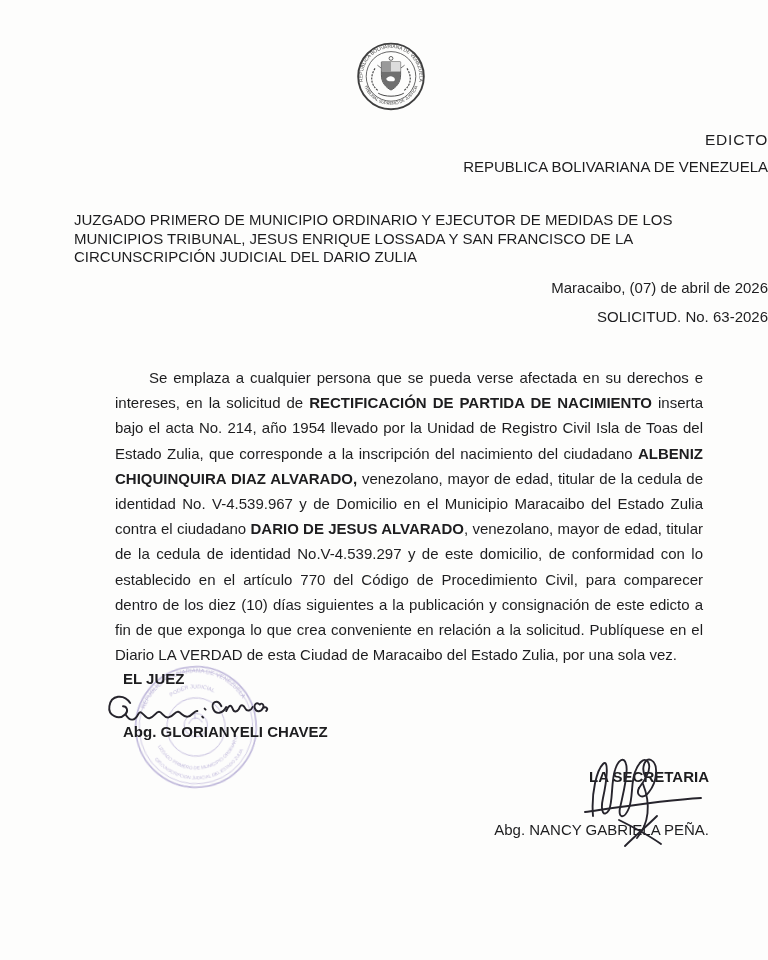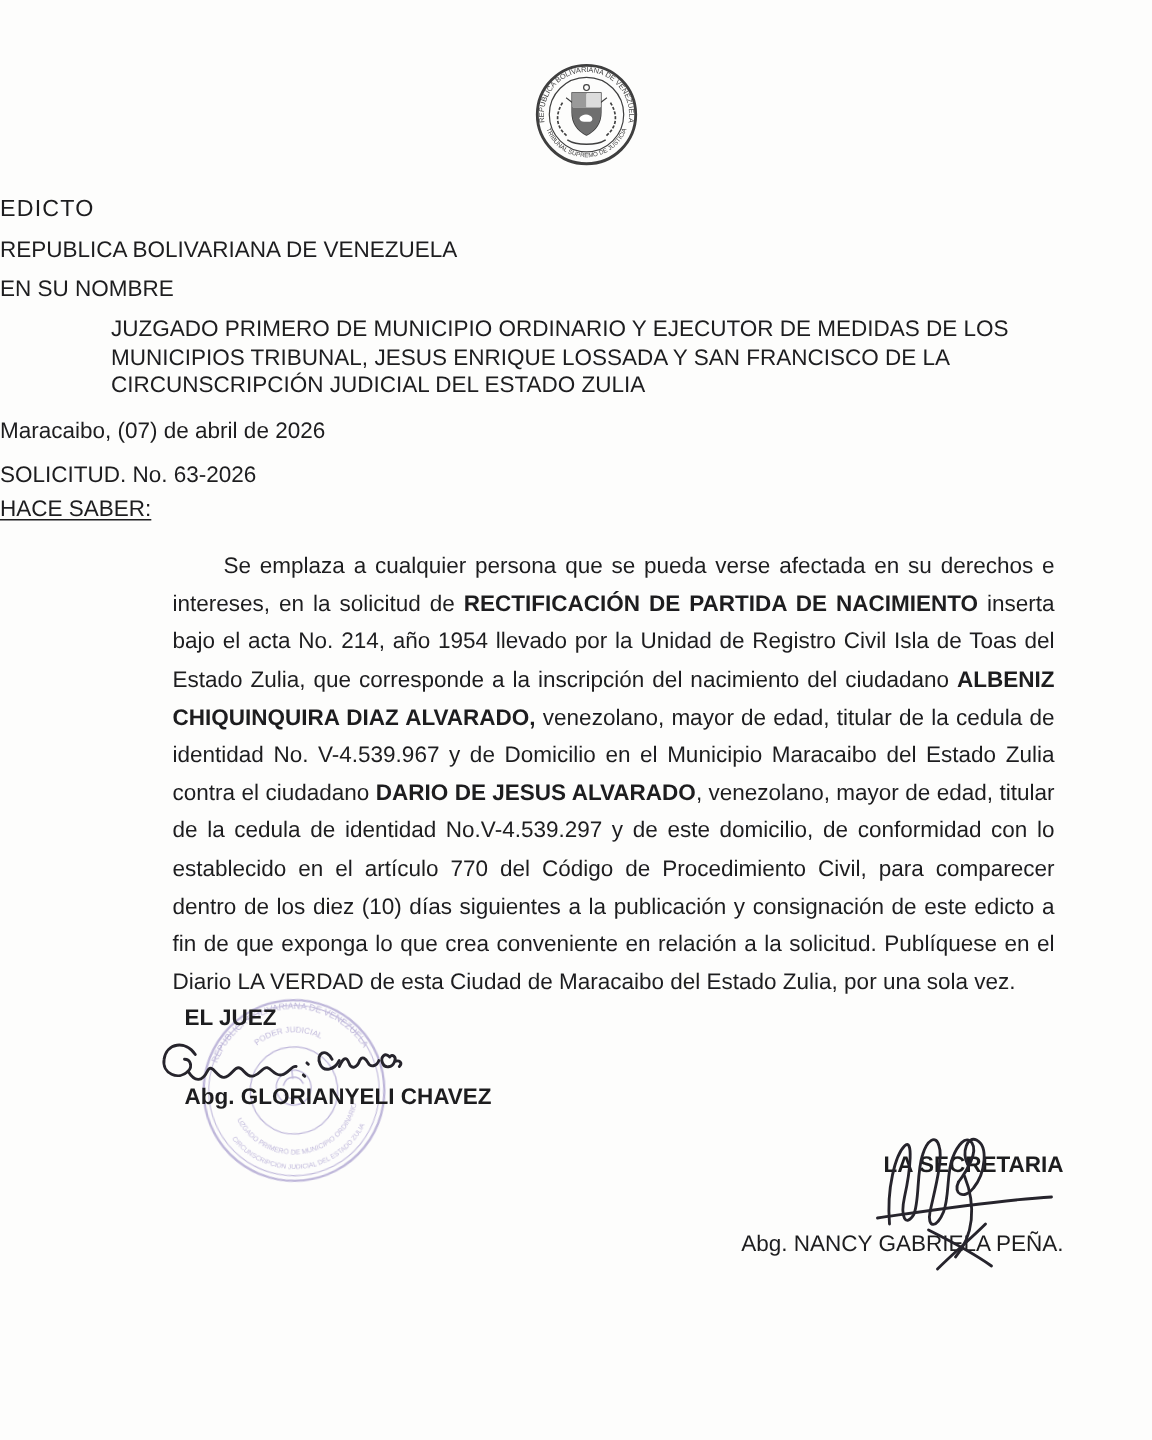--- a/index.html
+++ b/index.html
@@ -4,21 +4,21 @@
 <style>
   html,body { margin:0; padding:0; background:#ffffff; }
   .page {
     position:relative; width:768px; height:960px; margin:0 auto;
     background: var(--paper, #fdfdfc);
     font-family:"Liberation Sans", sans-serif;
     color: var(--ink, #1d1d1f);
     overflow:hidden;
   }
   .abs { position:absolute; }
-  .center-line { left:0; width:768px; text-align:left; font-size:15px; line-height:18px; white-space:nowrap; }
+  .center-line { left:0; width:768px; text-align:right; font-size:15px; line-height:18px; white-space:nowrap; }
   .court-block { left:74px; width:620px; text-align:left; font-size:15px; line-height:18.5px; }
   .doc-title { letter-spacing:0.8px; font-size:15.5px; }
   .notice span { text-decoration:underline; text-underline-offset:2px; }
   .body-text {
     left:99px; top:349px; width:588px; margin:16px;
     font-size:15px; line-height:25.2px; text-align:justify; text-indent:34px;
     z-index:2;
   }
   .b { font-weight:bold; }
   .label { font-size:15px; font-weight:bold; line-height:18px; white-space:nowrap;margin-left:24px; }
@@ -63,31 +63,27 @@
       <path d="M 38 42 H 62 V 46 C 62 56 56 62 50 65 C 44 62 38 56 38 46 Z" fill="#6f6f6f"></path>
       <path d="M 44 51 C 46 48 50 47 53 49 C 55 50 56 53 53 54 L 48 54 C 46 54 44.5 53 44 51 Z" fill="#ffffff"></path>
       <path d="M 30 38 C 24 48 24 58 34 66" fill="none" stroke="currentColor" stroke-width="1.4" stroke-dasharray="2.6 1.4"></path>
       <path d="M 70 38 C 76 48 76 58 66 66" fill="none" stroke="currentColor" stroke-width="1.4" stroke-dasharray="2.6 1.4"></path>
       <path d="M 34 69 C 42 74 58 74 66 69" fill="none" stroke="currentColor" stroke-width="1.2"></path>
     </g>
   </svg>
 
   <div class="abs center-line doc-title" style="top:131px;">EDICTO</div>
   <div class="abs center-line" style="top:158px;">REPUBLICA BOLIVARIANA DE VENEZUELA</div>
-  <div class="abs center-line" style="top:184px;">EN SU NOMBRE</div>
   <div class="abs court-block" style="top:211px;">
     <div>JUZGADO PRIMERO DE MUNICIPIO ORDINARIO Y EJECUTOR DE MEDIDAS DE LOS</div>
     <div>MUNICIPIOS TRIBUNAL, JESUS ENRIQUE LOSSADA Y SAN FRANCISCO DE LA</div>
-    <div>CIRCUNSCRIPCIÓN JUDICIAL DEL ESTADO ZULIA</div>
+    <div>CIRCUNSCRIPCIÓN JUDICIAL DEL DARIO ZULIA</div>
   </div>
   <div class="abs center-line" style="top:279px;">Maracaibo, (07) de abril de 2026</div>
   <div class="abs center-line" style="top:308px;">SOLICITUD. No. 63-2026</div>
-  <div class="abs center-line notice" style="top:331px;">
-    <span>HACE SABER:</span>
-  </div>
 
   <p class="abs body-text"><span>Se emplaza a cualquier persona que se pueda verse afectada en su derechos e intereses, en la solicitud de </span><span class="b">RECTIFICACIÓN DE PARTIDA DE NACIMIENTO</span><span> inserta bajo el acta No. 214, año 1954 llevado por la Unidad de Registro Civil Isla de Toas del Estado Zulia, que corresponde a la inscripción del nacimiento del ciudadano </span><span class="b">ALBENIZ CHIQUINQUIRA DIAZ ALVARADO,</span><span> venezolano, mayor de edad, titular de la cedula de identidad No. V-4.539.967 y de Domicilio en el Municipio Maracaibo del Estado Zulia contra el ciudadano </span><span class="b">DARIO DE JESUS ALVARADO</span><span>, venezolano, mayor de edad, titular de la cedula de identidad No.V-4.539.297 y de este domicilio, de conformidad con lo establecido en el artículo 770 del Código de Procedimiento Civil,  para comparecer dentro de los diez (10) días siguientes a la publicación y consignación de este edicto a fin de que exponga lo que crea conveniente en relación a la solicitud. Publíquese en el Diario LA VERDAD de esta Ciudad de Maracaibo del Estado Zulia, por una sola vez.</span></p>
 
   <svg class="abs stamp" style="left:128px; top:659px;" width="136" height="136" viewBox="0 0 140 140">
     <defs>
       <path id="stArcTop" d="M 15.9 84.5 A 56 56 0 1 1 124.1 84.5" fill="none"></path>
       <path id="stArcMid" d="M 35.4 50 A 40 40 0 0 1 104.6 50" fill="none"></path>
       <path id="stArcB1" d="M 28.7 85 A 44 44 0 0 0 111.3 85" fill="none"></path>
       <path id="stArcB2" d="M 19.3 88.5 A 54 54 0 0 0 120.7 88.5" fill="none"></path>
     </defs>

